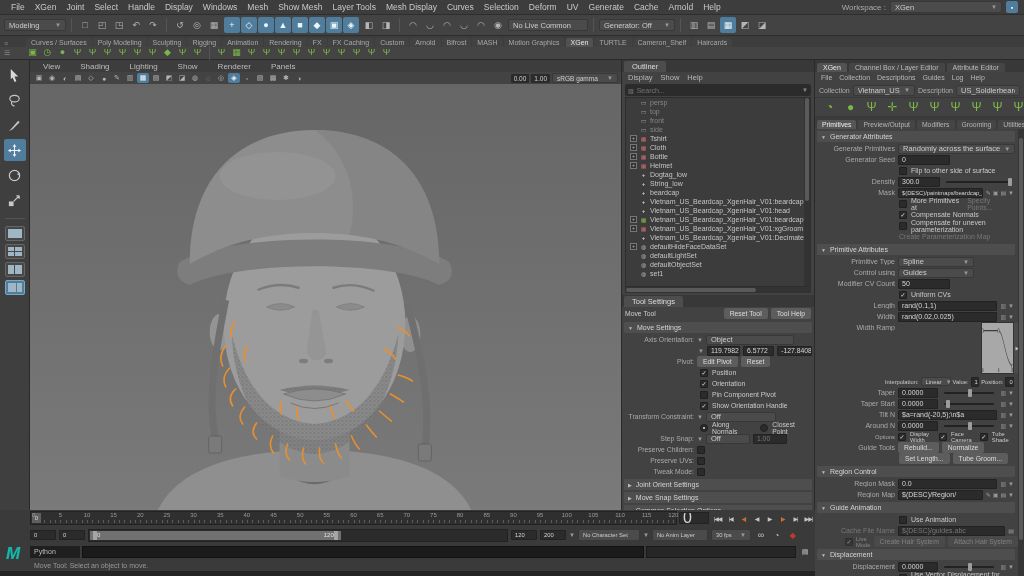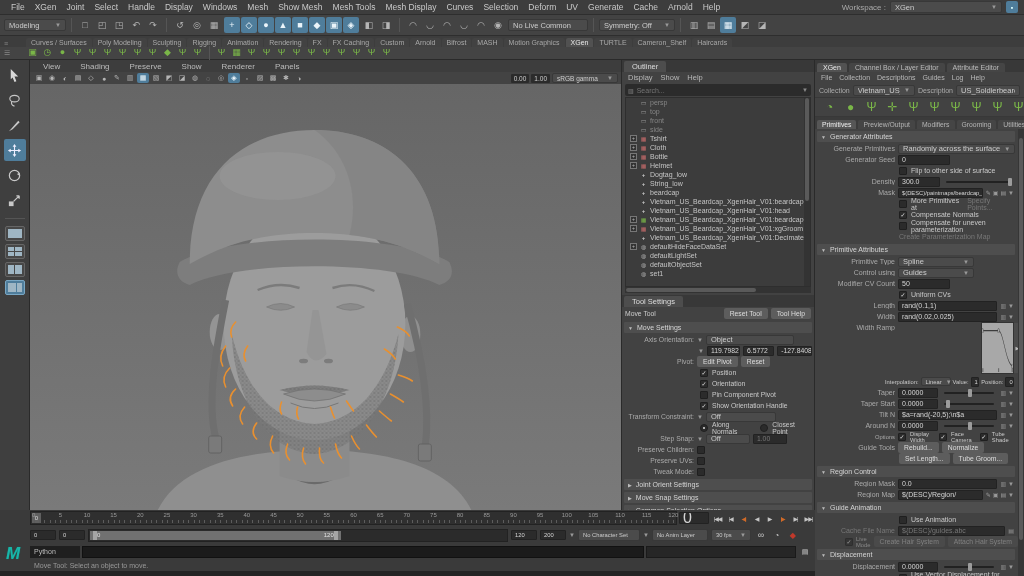--- a/index.html
+++ b/index.html
@@ -169,21 +169,21 @@
     <div id="menu-items">
         <div class="mitem">File</div>
         <div class="mitem">XGen</div>
         <div class="mitem">Joint</div>
         <div class="mitem">Select</div>
         <div class="mitem">Handle</div>
         <div class="mitem">Display</div>
         <div class="mitem">Windows</div>
         <div class="mitem">Mesh</div>
         <div class="mitem">Show Mesh</div>
-        <div class="mitem">Mesh Tools</div>
+        <div class="mitem">Layer Tools</div>
         <div class="mitem">Mesh Display</div>
         <div class="mitem">Curves</div>
         <div class="mitem">Selection</div>
         <div class="mitem">Deform</div>
         <div class="mitem">UV</div>
         <div class="mitem">Generate</div>
         <div class="mitem">Cache</div>
         <div class="mitem">Arnold</div>
         <div class="mitem">Help</div>
       </div>
@@ -237,21 +237,21 @@
         <div class="ibtn">◠</div>
         <div class="ibtn">◡</div>
         <div class="ibtn">◠</div>
         <div class="ibtn">◉</div>
       </div>
     <div class="dd" style="width:80px">
       <span>No Live Common</span>
     </div>
     <span class="vsep"></span>
     <div class="dd" style="width:76px">
-      <span>Symmetry: Off</span>
+      <span>Generator: Off</span>
         <span class="dda">▼</span>
     </div>
     <span class="vsep"></span>
     <div class="igroup" id="tb-right">
         <div class="ibtn">▥</div>
         <div class="ibtn">▤</div>
         <div class="ibtn iactive">▦</div>
         <div class="ibtn">◩</div>
         <div class="ibtn">◪</div>
       </div>
@@ -367,21 +367,21 @@
           <div class="lbtn active" style="grid-template-columns:2fr 1fr">
               <i></i>
               <i></i>
             </div>
         </div>
 
         <div class="viewport">
           <div class="vpmenus" id="vp-menus">
               <div class="mitem">View</div>
               <div class="mitem">Shading</div>
-              <div class="mitem">Preserve</div>
+              <div class="mitem">Lighting</div>
               <div class="mitem">Show</div>
               <div class="mitem">Renderer</div>
               <div class="mitem">Panels</div>
             </div>
           <div class="vpicons">
             <div id="vp-icons" style="display:flex;gap:1px">
                 <div class="ibtn">▣</div>
                 <div class="ibtn">◉</div>
                 <div class="ibtn">◐</div>
                 <div class="ibtn">▤</div>

